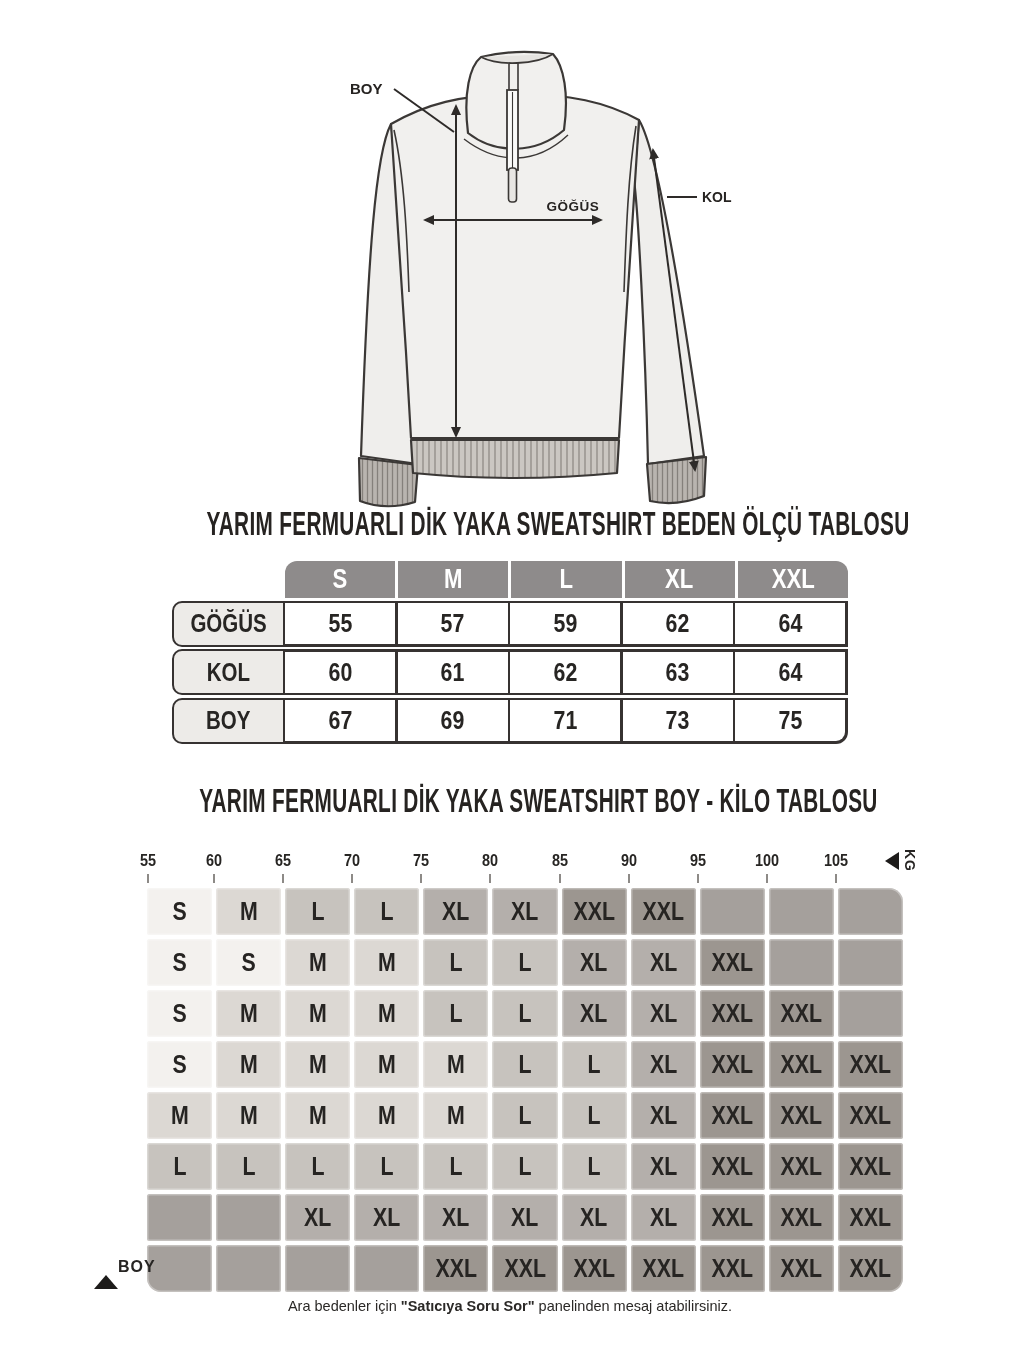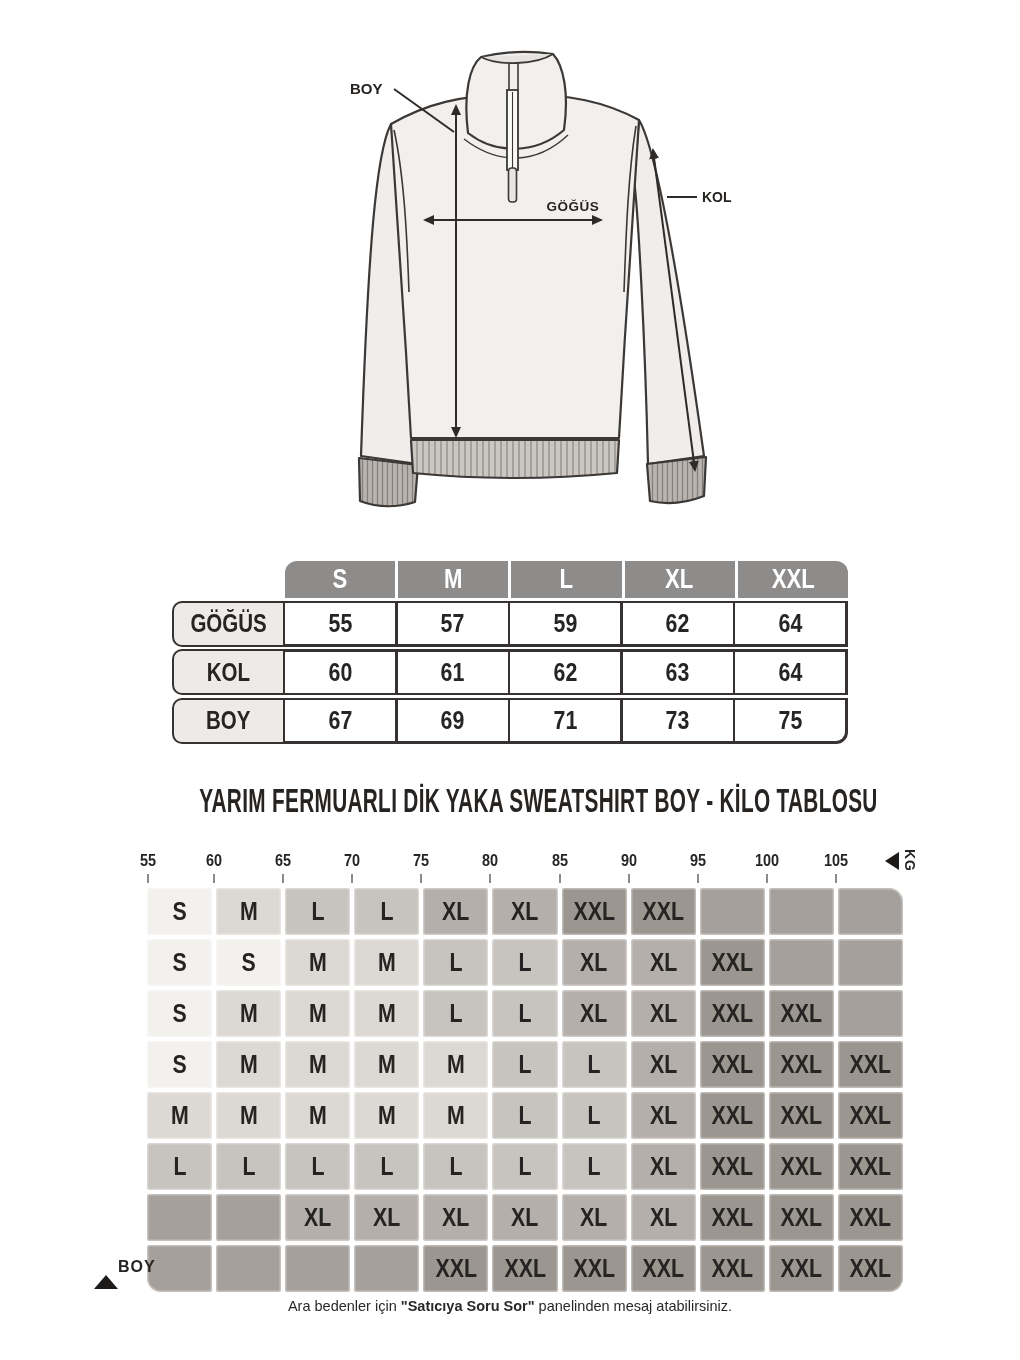--- a/index.html
+++ b/index.html
@@ -122,20 +122,23 @@
       <line x1="126" y1="66" x2="126" y2="396" marker-start="url(#ah)" marker-end="url(#ah)"></line>
       <line x1="95" y1="180" x2="271" y2="180" marker-start="url(#ah)" marker-end="url(#ah)"></line>
       <line x1="337" y1="157" x2="367" y2="157"></line>
       <line x1="323" y1="110" x2="365" y2="430" marker-start="url(#ah)" marker-end="url(#ah)"></line>
     </g>
     <text x="20" y="54" font-size="15">BOY</text>
     <text x="243" y="171" font-size="13.5" text-anchor="middle" letter-spacing="0.5">GÖĞÜS</text>
     <text x="372" y="162" font-size="14">KOL</text>
   </svg>
 
+  <div id="title1" class="title">
+    <span class="cond">YARIM FERMUARLI DİK YAKA SWEATSHIRT BEDEN ÖLÇÜ TABLOSU</span>
+  </div>
 
   <div id="table1">
     <div id="t1-header" class="t1-header">
         <div class="t1h">
           <span class="cond">S</span>
         </div>
         <div class="t1h">
           <span class="cond">M</span>
         </div>
         <div class="t1h">

